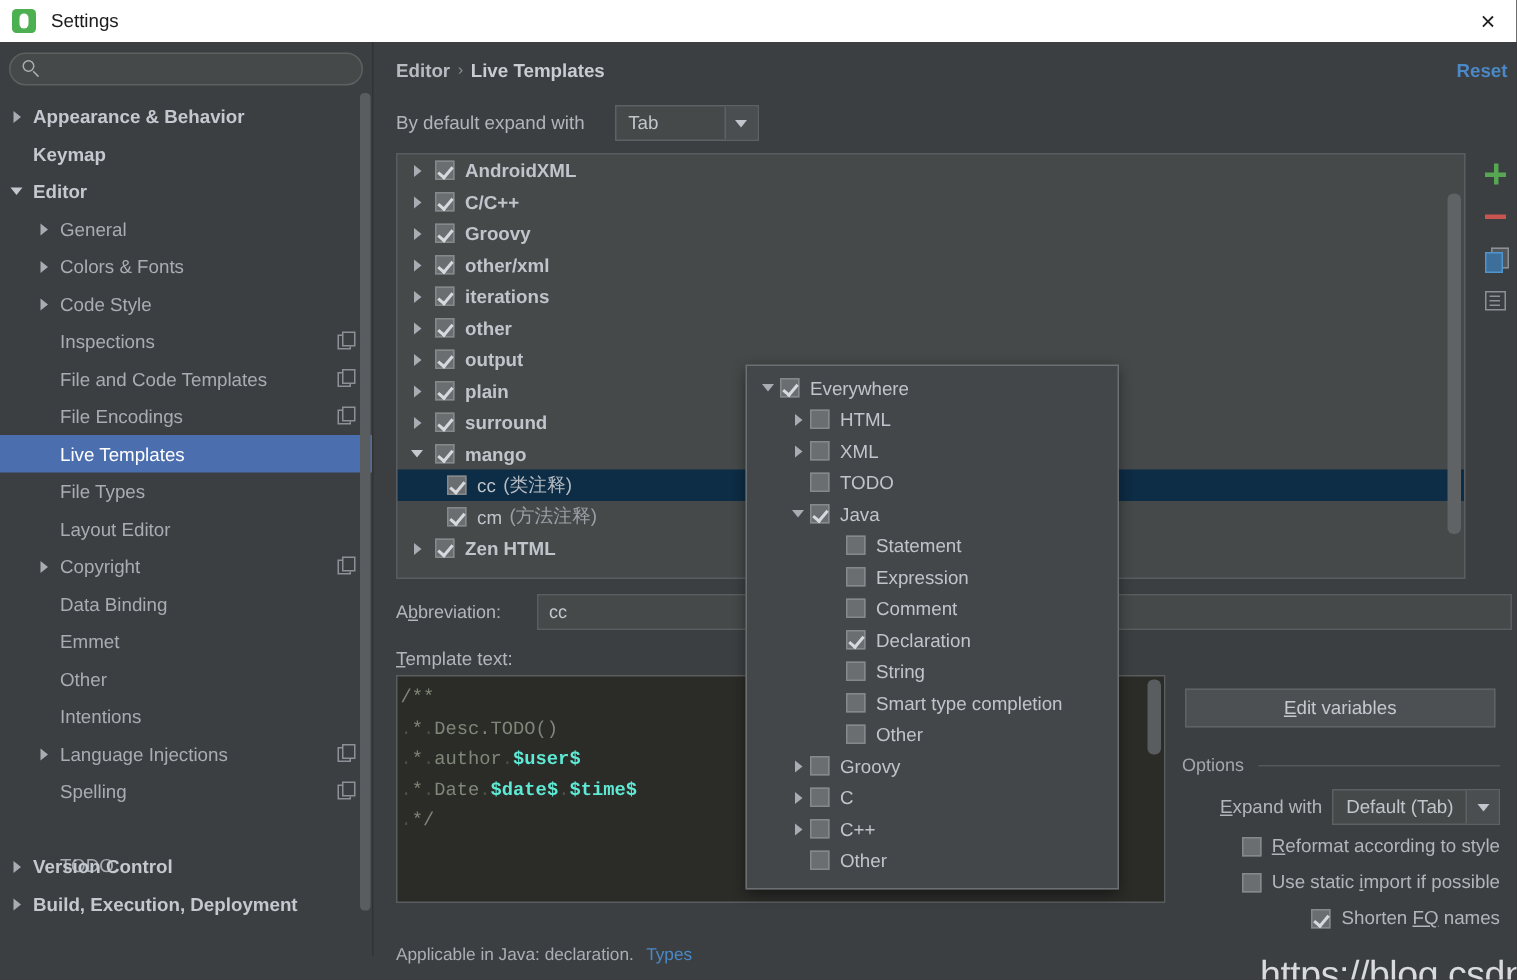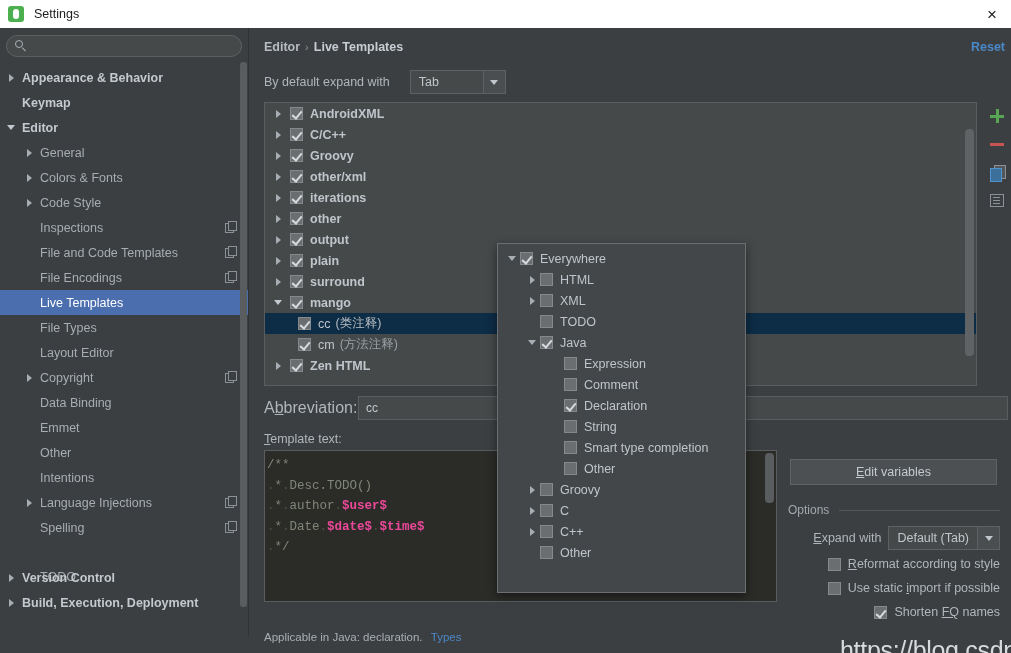--- a/index.html
+++ b/index.html
@@ -177,37 +177,37 @@
   }
   .ico-list { width: 14px; height: 13px; border: 1.5px solid #8b9196; position: relative; }
   .ico-list::after {
     content: ""; position: absolute; left: 2px; top: 2px; width: 7px; height: 1px;
     background: #8b9196;
     box-shadow: 0 3px 0 #8b9196, 0 6px 0 #8b9196;
   }
 
   
   .abbrev-row { position: absolute; left: 14px; top: 368px; display: flex; align-items: center; }
-  .abbrev-label { font-size: 16px; color: #b0b6bb; width: 94px; }
+  .abbrev-label { font-size: 12px; color: #b0b6bb; width: 94px; }
   .abbrev-label u { text-decoration: underline; }
   .abbrev-input {
     width: 650px; height: 24px; background: #45494a; border: 1px solid #5a5d5f;
     color: #c4cad0; font-size: 12px; padding: 0 7px; outline: none;
     font-family: "Liberation Sans", sans-serif;
   }
   .tt-label { position: absolute; left: 14px; top: 404px; font-size: 12.5px; color: #b0b6bb; }
   .tt-label u { text-decoration: underline; }
   .tt-editor {
     position: absolute; left: 14px; top: 422px; width: 513px; height: 152px;
     background: #2b2b28; border: 1px solid #5a5d5f; padding: 4px 0 0 2px;
     font-family: "Liberation Mono", monospace; font-size: 12.5px;
     overflow: hidden; line-height: 20.5px;
   }
   .tt-line { white-space: pre; color: #808779; }
-  .tt-line .v { color: #ec4899; font-weight: bold; }
+  .tt-line .v { color: #5eead4; font-weight: bold; }
   .tt-line .ws { color: #4b4f48; }
   .sb-tt {
     position: absolute; right: 2px; top: 2px; width: 9px; height: 50px;
     background: #5a5d5f; border-radius: 4px; cursor: pointer;
   }
 
   
   .edit-var-btn {
     position: absolute; left: 540px; top: 431px; width: 207px; height: 26px;
     background: #4c5052; border: 1px solid #5f6365; color: #c4cad0;
@@ -619,20 +619,25 @@
         <div class="pop-row lvl1">
           <div class="pop-arrow-slot">
             <div class="pop-arrow down"></div>
           </div>
           <div class="chk checked"></div>
           <span>Java</span>
         </div>
         <div class="pop-row lvl2">
           <div class="pop-arrow-slot"></div>
           <div class="chk empty"></div>
+          <span>Statement</span>
+        </div>
+        <div class="pop-row lvl2">
+          <div class="pop-arrow-slot"></div>
+          <div class="chk empty"></div>
           <span>Expression</span>
         </div>
         <div class="pop-row lvl2">
           <div class="pop-arrow-slot"></div>
           <div class="chk empty"></div>
           <span>Comment</span>
         </div>
         <div class="pop-row lvl2">
           <div class="pop-arrow-slot"></div>
           <div class="chk checked"></div>

